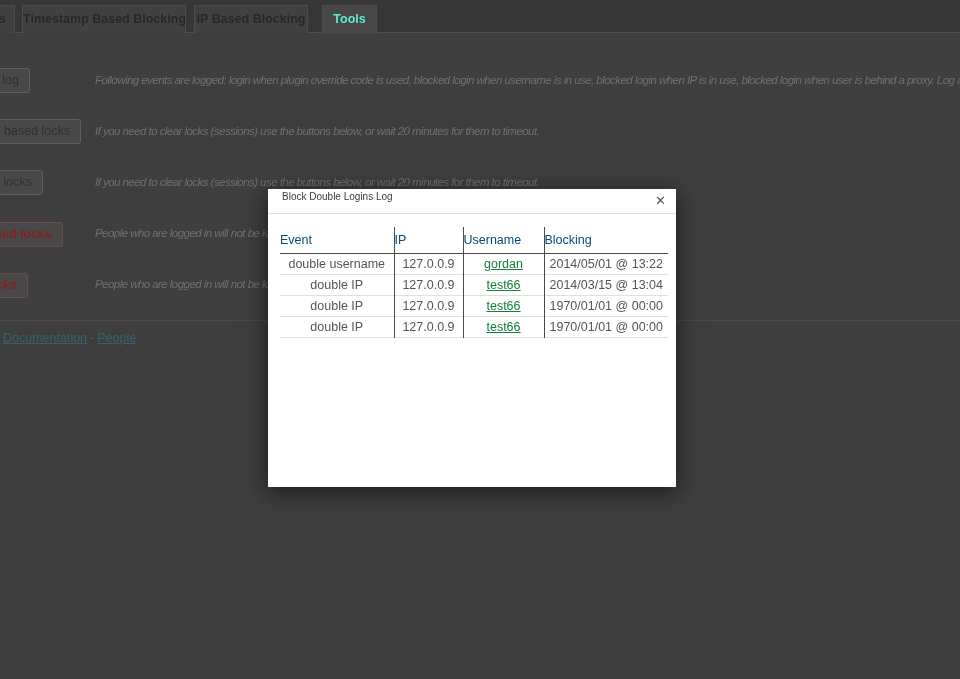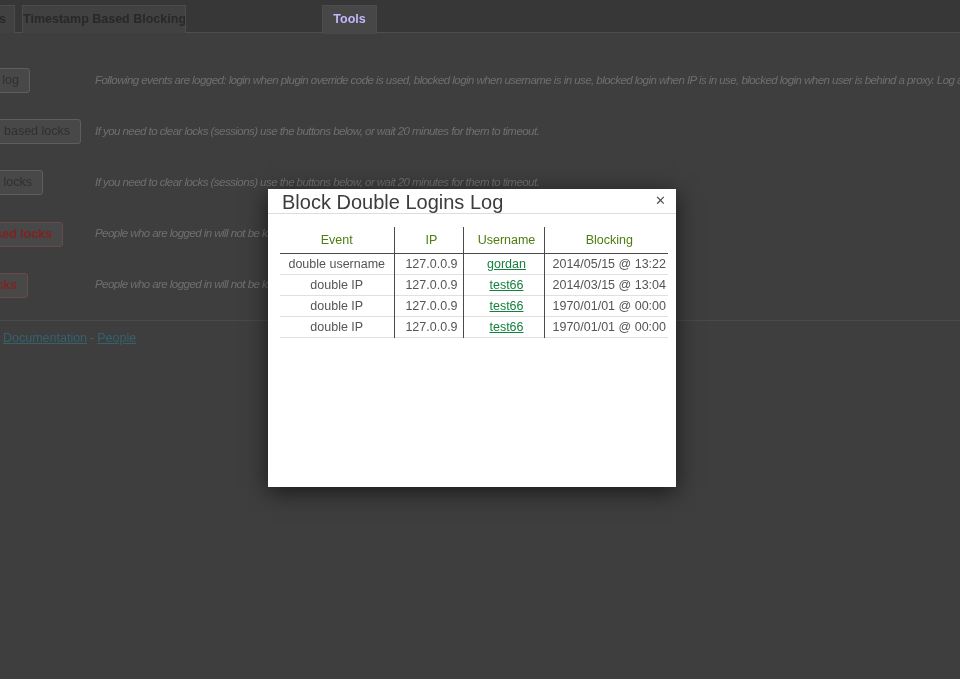--- a/index.html
+++ b/index.html
@@ -21,21 +21,21 @@
     background:#414141;
     border:1px solid #4c4c4c; border-bottom:none;
     color:#282828; font-size:12.5px; font-weight:bold;
     line-height:26px; text-align:center;
     white-space:nowrap; overflow:hidden;
     cursor:pointer;
   }
   .tab.cut { text-align:right; padding-right:8px; }
   .tab.active {
     top:5px; height:29px;
-    background:#474747; color:#c4b5fd;
+    background:#474747; color:#5eead4;
     z-index:2;
   }
 
   .btn {
     position:absolute; height:25px; width:200px;
     background:#484848;
     border:1px solid #5e5e5e; border-radius:3px;
     color:#303030; font-size:12.5px; line-height:23px;
     text-align:right; padding:0 10px;
     white-space:nowrap; overflow:hidden;
@@ -67,52 +67,53 @@
     box-shadow:0 5px 22px rgba(0,0,0,0.6);
     z-index:10;
   }
   .modal-header {
     position:relative; height:25px;
     border-bottom:1px solid #dddddd;
     background:#ffffff;
   }
   .modal-title {
     position:absolute; left:14px; top:2px;
-    font-size:20px; color:#3c3c3c;
+    font-size:10px; color:#3c3c3c;
   }
   .modal-close {
     position:absolute; right:10px; top:4px;
     font-size:13px; font-weight:bold; color:#555555;
     cursor:pointer; line-height:16px;
   }
 
   table.logtable {
     position:absolute; left:12px; top:38px; width:388px;
     border-collapse:collapse;
     font-size:12.5px; color:#555555;
   }
   .logtable th {
-    font-weight:normal; color:#4d7c0f;
-    text-align:center; height:26px;
+    font-weight:normal; color:#0c4a6e;
+    text-align:left; height:26px;
     border-bottom:1px solid #4a4a4a;
   }
   .logtable td { height:21px; padding:0; }
   .logtable td, .logtable th { vertical-align:middle; }
-  .logtable th + th, .logtable td + td { border-left:1px solid #4a4a4a;padding-left:6px; }
+  .logtable th + th, .logtable td + td { border-left:1px solid #4a4a4a; }
   .logtable tbody tr { border-bottom:1px solid #e0e0e0; }
   .td-event, .td-user, .td-time { text-align:center; padding-left:12px; }
   .td-ip { text-align:center; }
   .logtable a { color:#15803d; text-decoration:underline; cursor:pointer; }
 </style>
 </head>
 <body>
 
 <div class="tabbar">
   <div class="tab cut" style="left:-28px; width:43px;">s</div>
   <div class="tab" style="left:22px; width:164px;">Timestamp Based Blocking</div>
+  <div class="tab" style="left:194px; width:114px;">IP Based Blocking</div>
   <div class="tab active" style="left:322px; width:55px;">Tools</div>
 </div>
 
 <div class="btn" style="top:68px;  left:-170px;">s log</div>
 <span class="desc" style="top:74px;">Following events are logged: login when plugin override code is used, blocked login when username is in use, blocked login when IP is in use, blocked login when user is behind a proxy. Log always contains o</span>
 
 <div class="btn" style="top:119px; left:-119px;">me based locks</div>
 <span class="desc" style="top:125px;">If you need to clear locks (sessions) use the buttons below, or wait 20 minutes for them to timeout.</span>
 
 <div class="btn" style="top:170px; left:-157px;">ed locks</div>
@@ -148,21 +149,21 @@
         <th>IP</th>
         <th>Username</th>
         <th>Blocking</th>
       </tr>
     </thead>
     <tbody>
       <tr>
         <td class="td-event">double username</td>
         <td class="td-ip">127.0.0.9</td>
         <td class="td-user"><a>gordan</a></td>
-        <td class="td-time">2014/05/15 @ 13:22</td>
+        <td class="td-time">2014/05/01 @ 13:22</td>
       </tr>
       <tr>
         <td class="td-event">double IP</td>
         <td class="td-ip">127.0.0.9</td>
         <td class="td-user"><a>test66</a></td>
         <td class="td-time">2014/03/15 @ 13:04</td>
       </tr>
       <tr>
         <td class="td-event">double IP</td>
         <td class="td-ip">127.0.0.9</td>

